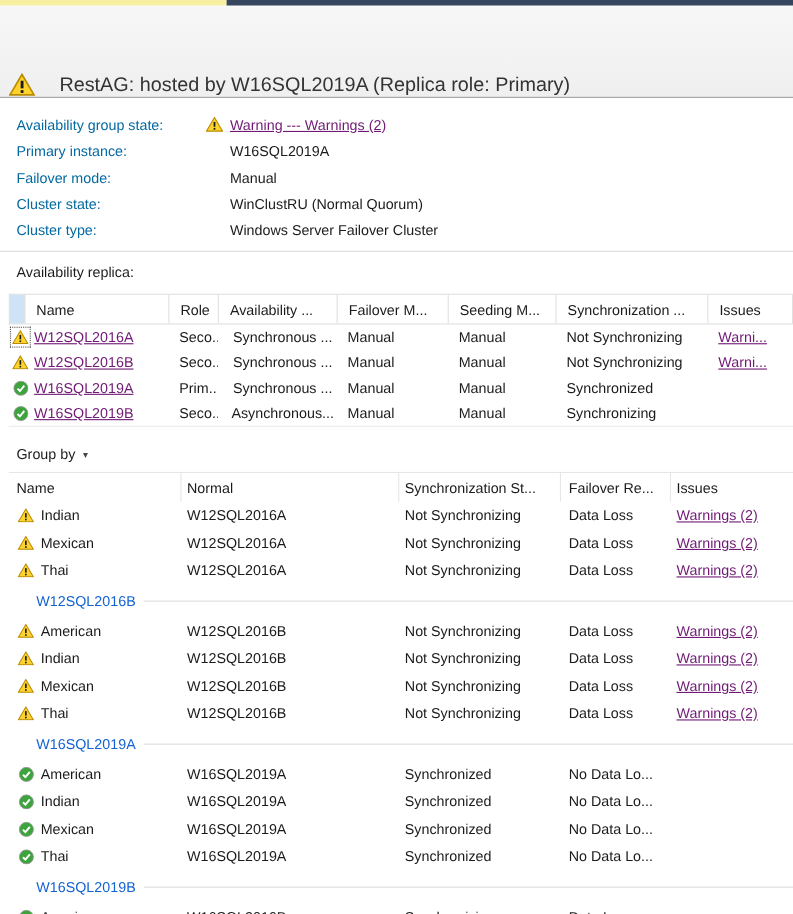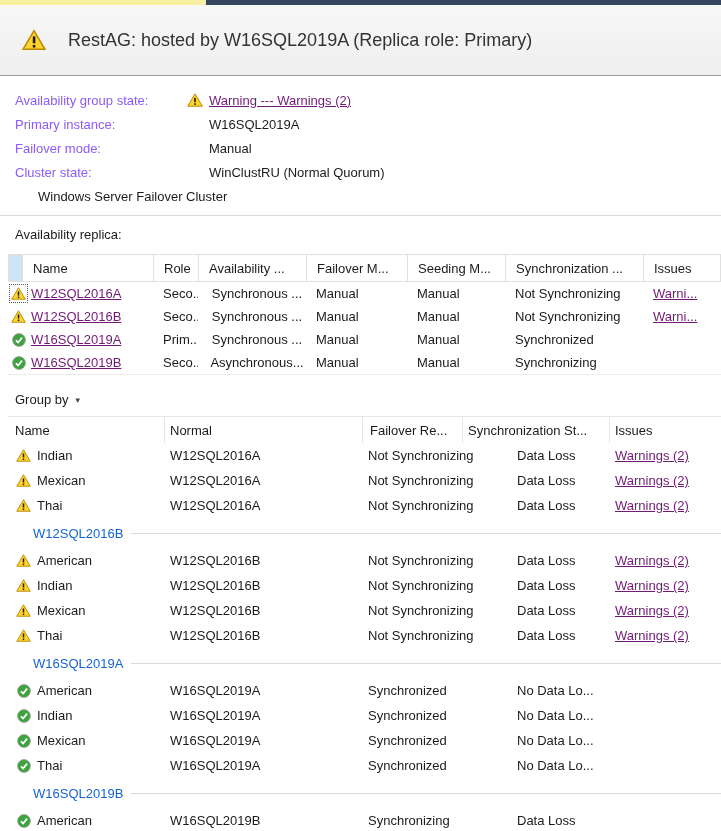--- a/index.html
+++ b/index.html
@@ -5,29 +5,29 @@
   * { margin:0; padding:0; box-sizing:border-box; }
   html,body { width:721px; height:831px; overflow:hidden; background:#fff;
     font-family:"Liberation Sans", sans-serif; font-size:13px; color:#1b1b1b; }
 
   
   .topstrip { display:flex; height:5px; }
   .topstrip .yellow { width:206px; background:#f7f0a0; }
   .topstrip .navy { flex:1; background:#36455e; }
 
   
-  .titlebar { height:71px; background:linear-gradient(#f7f7f7,#efefef);
-    border-bottom:1px solid #9f9f9f; display:flex; align-items:center; padding-left:22px; }
+  .titlebar { height:84px; background:linear-gradient(#f7f7f7,#efefef);
+    border-bottom:1px solid #9f9f9f; display:flex; align-items:flex-end; padding-left:8px; }
   .titlebar .bigicon { width:24px; height:22px; flex:0 0 auto; }
   .titlebar h1 { font-size:18px; font-weight:400; color:#333; margin-left:22px; letter-spacing:0; }
 
   
   .summary { padding:12px 0 0 15px; }
   .summary-row { display:flex; align-items:center; height:24px; }
-  .summary-label { width:171px; color:#8b5cf6; }
+  .summary-label { width:171px; color:#0369a1; }
   .summary-iconslot { width:23px; display:flex; align-items:center; }
   a.link { color:#701a75; text-decoration:underline; cursor:pointer; }
 
   .hsep { border-top:1px solid #dcdcdc; margin-top:7px; }
   .section-label { margin:11px 0 12px 15px; }
 
   
   .t1 { margin:9px 0 0 8px; width:713px; }
   .t1-header { display:flex; height:28px; align-items:stretch;
     border-top:1px solid #e0e0e0; border-bottom:1px solid #e0e0e0; border-left:1px solid #e0e0e0; }
@@ -110,20 +110,21 @@
     <span class="summary-label">Failover mode:</span>
     <span class="summary-iconslot"></span>
     <span>Manual</span>
   </div>
   <div class="summary-row">
     <span class="summary-label">Cluster state:</span>
     <span class="summary-iconslot"></span>
     <span>WinClustRU (Normal Quorum)</span>
   </div>
   <div class="summary-row">
+    <span class="summary-label">Cluster type:</span>
     <span class="summary-iconslot"></span>
     <span>Windows Server Failover Cluster</span>
   </div>
 </div>
 
 <div class="hsep"></div>
 
 <div class="section-label">Availability replica:</div>
 
 <div class="t1">
@@ -213,22 +214,22 @@
 
 <div class="groupby">
   <span>Group by</span>
   <span class="caret">▾</span>
 </div>
 
 <div class="t2">
   <div class="t2-header">
     <div class="hcell u-name">Name</div>
     <div class="hcell u-repl">Normal</div>
+    <div class="hcell u-sync">Synchronization St...</div>
     <div class="hcell u-fail">Failover Re...</div>
-    <div class="hcell u-sync">Synchronization St...</div>
     <div class="hcell u-iss">Issues</div>
   </div>
   <div id="t2-body">
       <div class="t2-row">
         <div class="cell u-name">
           <span class="ic">
             <svg viewBox="0 0 16 14" width="15" height="13">
               <path d="M8 0.8 L15.3 13.2 H0.7 Z" fill="#ffd32e" stroke="#b98b00" stroke-width="1"></path>
               <rect x="7.2" y="4.8" width="1.6" height="4.4" fill="#1a1a1a"></rect>
               <rect x="7.2" y="10.3" width="1.6" height="1.6" fill="#1a1a1a"></rect>

